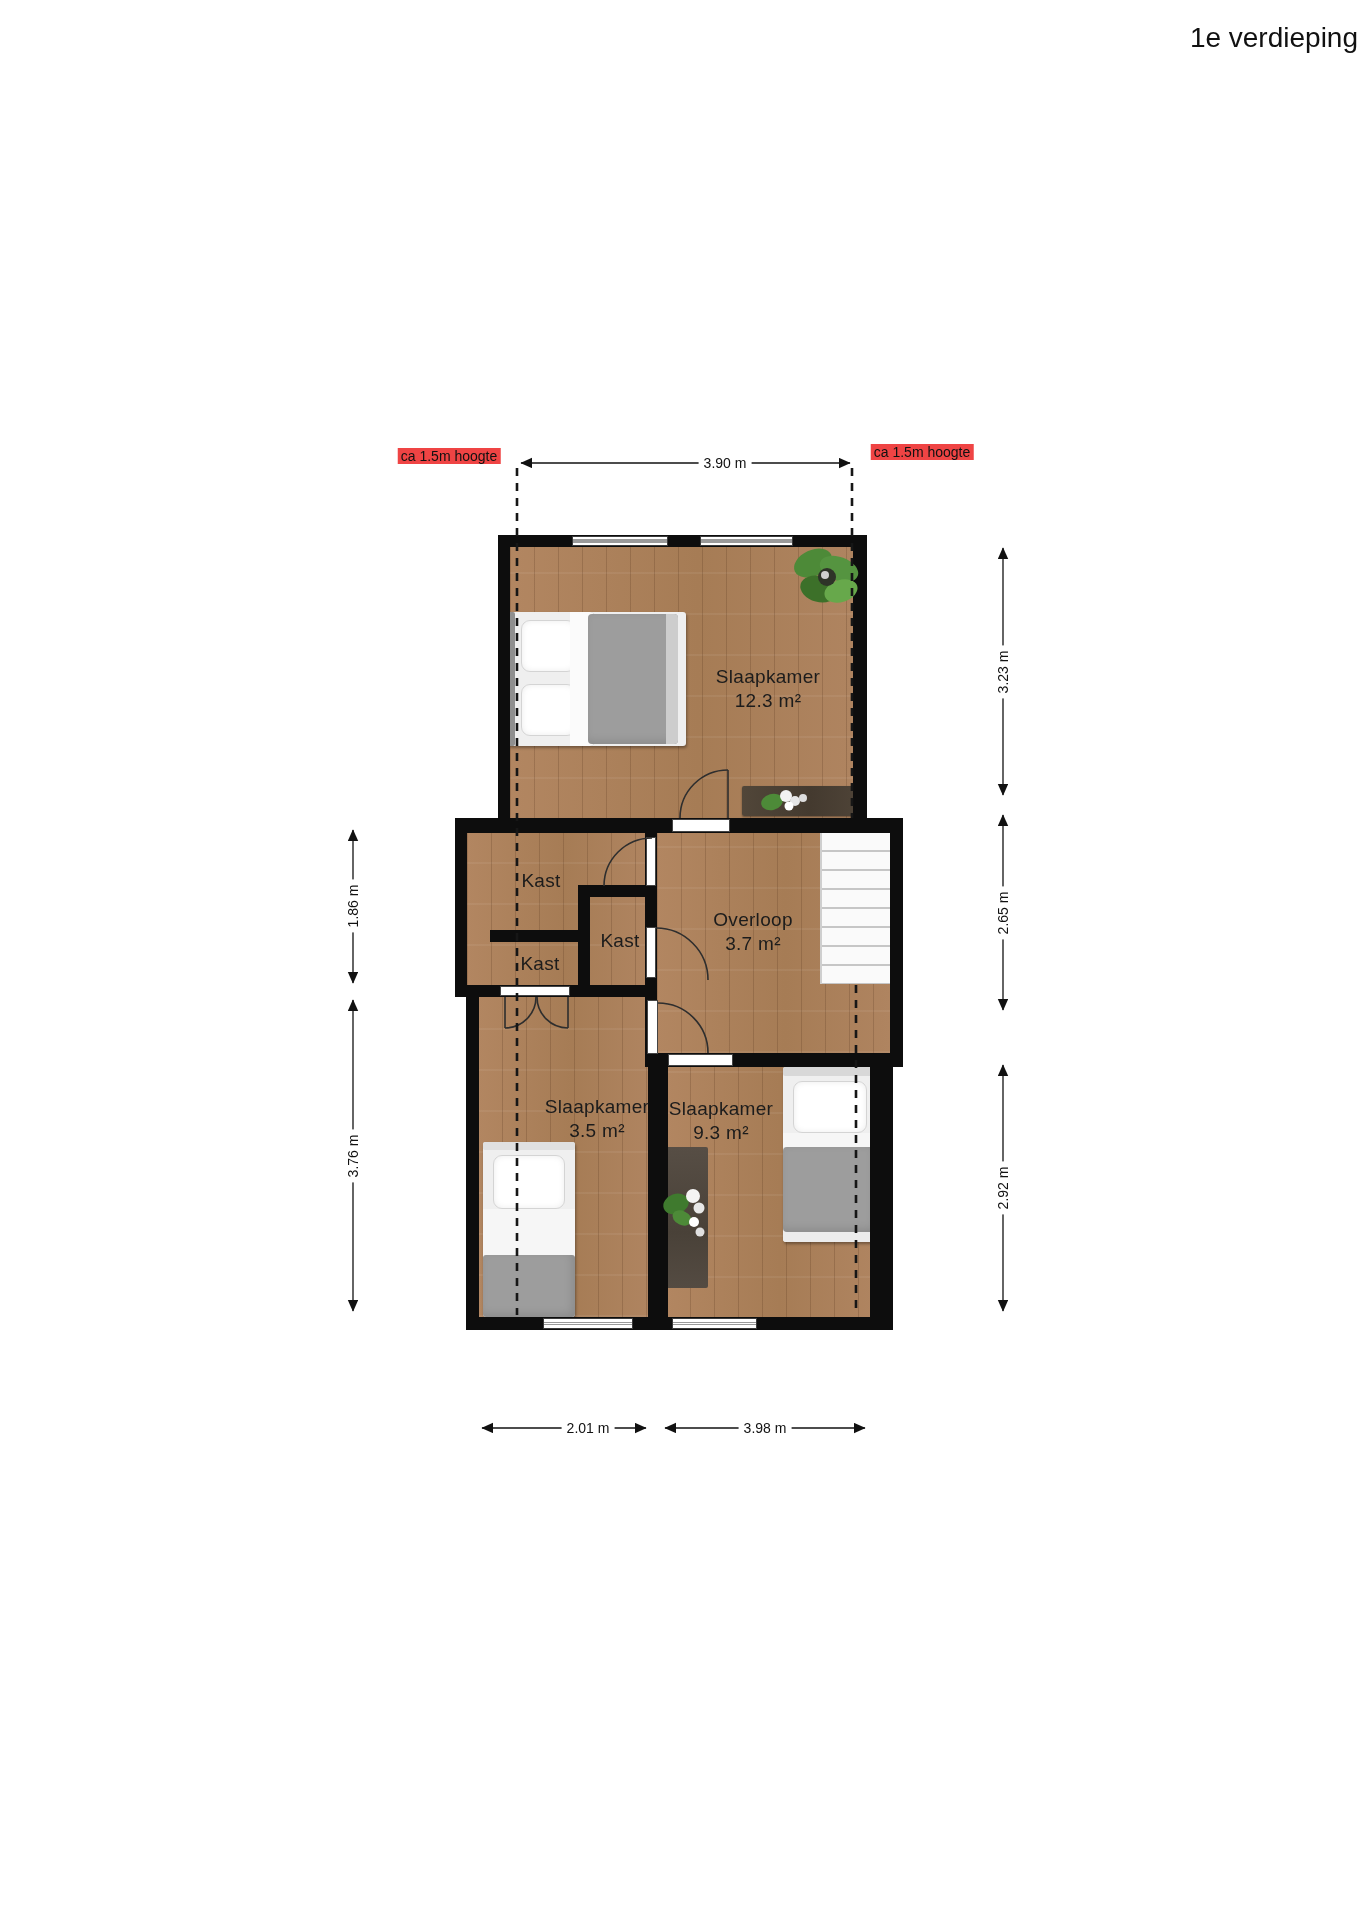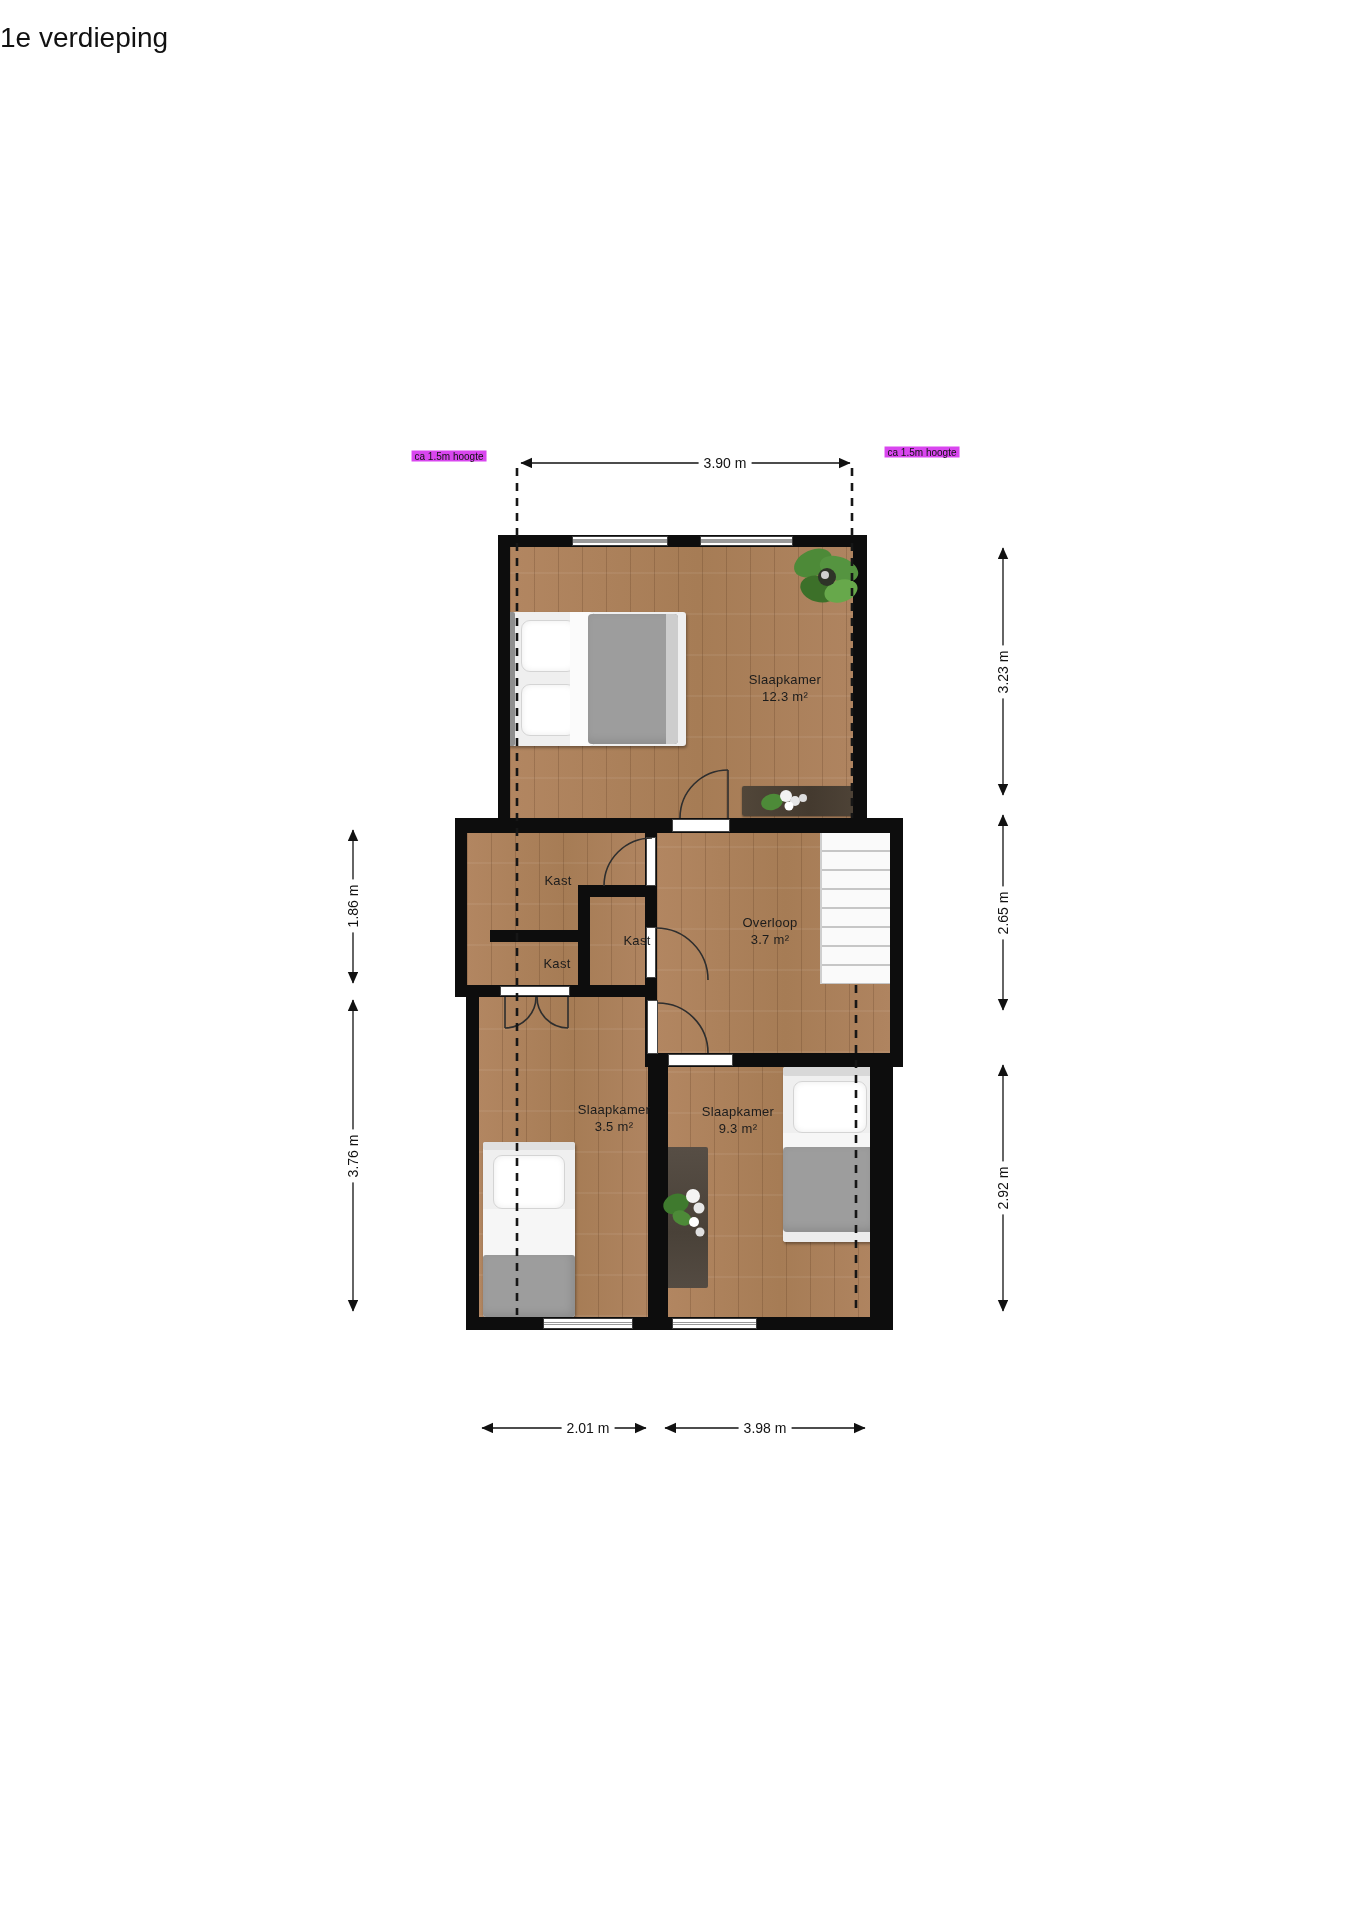--- a/index.html
+++ b/index.html
@@ -22,27 +22,27 @@
   .stairs{position:absolute;background:#f6f6f6;border-left:2px solid #cfcfcf;box-sizing:border-box;
     background-image:repeating-linear-gradient(180deg,#fafafa 0 17px,#c6c6c6 17px 19px);}
   
   .bed{position:absolute;background:#efefef;border-radius:3px;box-shadow:1px 2px 3px rgba(0,0,0,0.35);}
   .bed > div{position:absolute;}
   .pillow{background:#ffffff;border:1px solid #d4d4d4;border-radius:9px;box-sizing:border-box;box-shadow:inset 0 0 6px rgba(0,0,0,0.08);}
   .duvet{background:#9d9d9d;border-radius:4px;box-shadow:inset -3px -3px 8px rgba(0,0,0,0.12);}
   .rug{position:absolute;background:linear-gradient(180deg,#574e45,#494138 60%,#544b42);border-radius:2px;}
   .dresser{position:absolute;background:linear-gradient(90deg,#514639,#443a2f 60%,#4e4337);border-radius:2px;box-shadow:0 1px 2px rgba(0,0,0,.4);}
   
-  .title{position:absolute;left:0;top:22px;width:100%;text-align:left;font-size:28px;color:#111;}
+  .title{position:absolute;left:0;top:22px;width:100%;text-align:right;font-size:28px;color:#111;}
   .room-label{position:absolute;transform:translate(-50%,-50%);text-align:center;
-      font-size:13px;line-height:1.28;color:#1c1c1c;letter-spacing:.3px;white-space:nowrap;margin-left:17px;}
+      font-size:19px;line-height:1.28;color:#1c1c1c;letter-spacing:.3px;white-space:nowrap;}
   .dim-label{position:absolute;transform:translate(-50%,-50%);background:#fff;padding:0 5px;
       font-size:14px;color:#111;white-space:nowrap;}
   .dim-label.vert{transform:translate(-50%,-50%) rotate(-90deg);}
-  .ca-label{position:absolute;transform:translate(-50%,-50%);font-size:10px;color:#111;white-space:nowrap;background:#d946ef;padding:0 3px;}
+  .ca-label{position:absolute;transform:translate(-50%,-50%);font-size:14px;color:#111;white-space:nowrap;background:#ef4444;padding:0 3px;}
   .disclaimer{position:absolute;left:0;top:1504px;width:100%;text-align:center;font-size:16px;color:#191919;}
   svg.overlay{position:absolute;left:0;top:0;pointer-events:none;}
 </style>
 </head>
 <body>
 
 <div id="page">
 
   <div class="title">1e verdieping</div>
 

